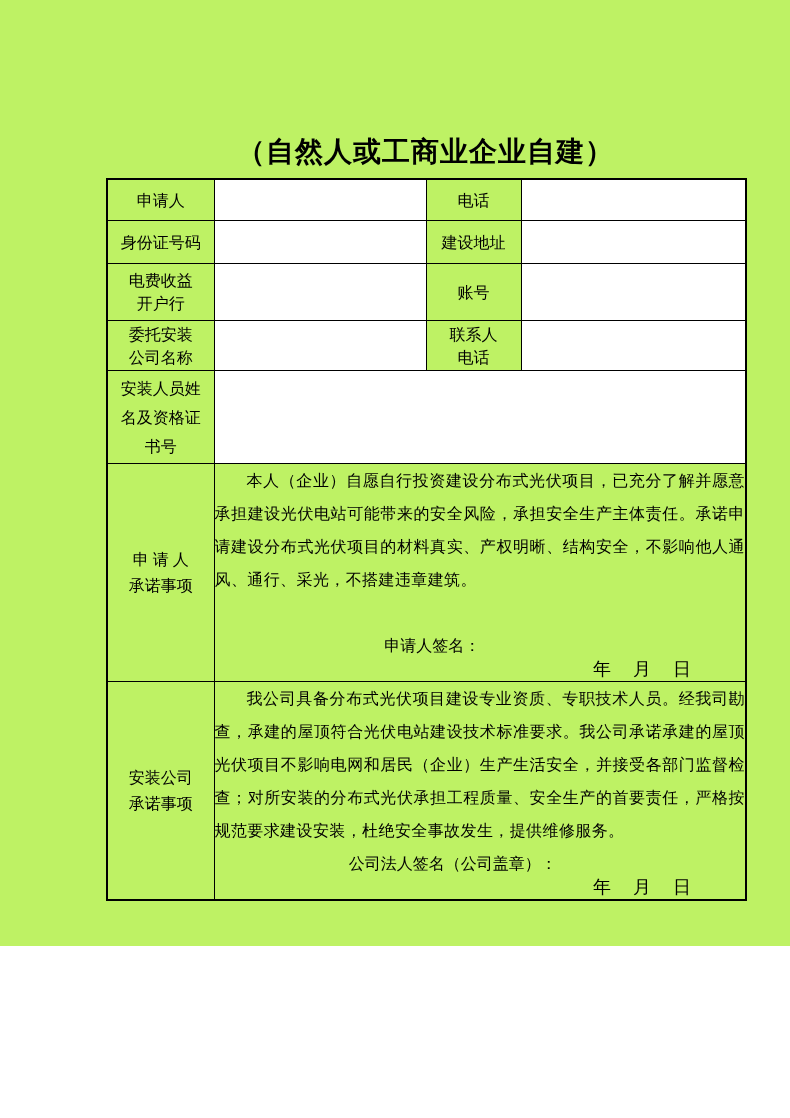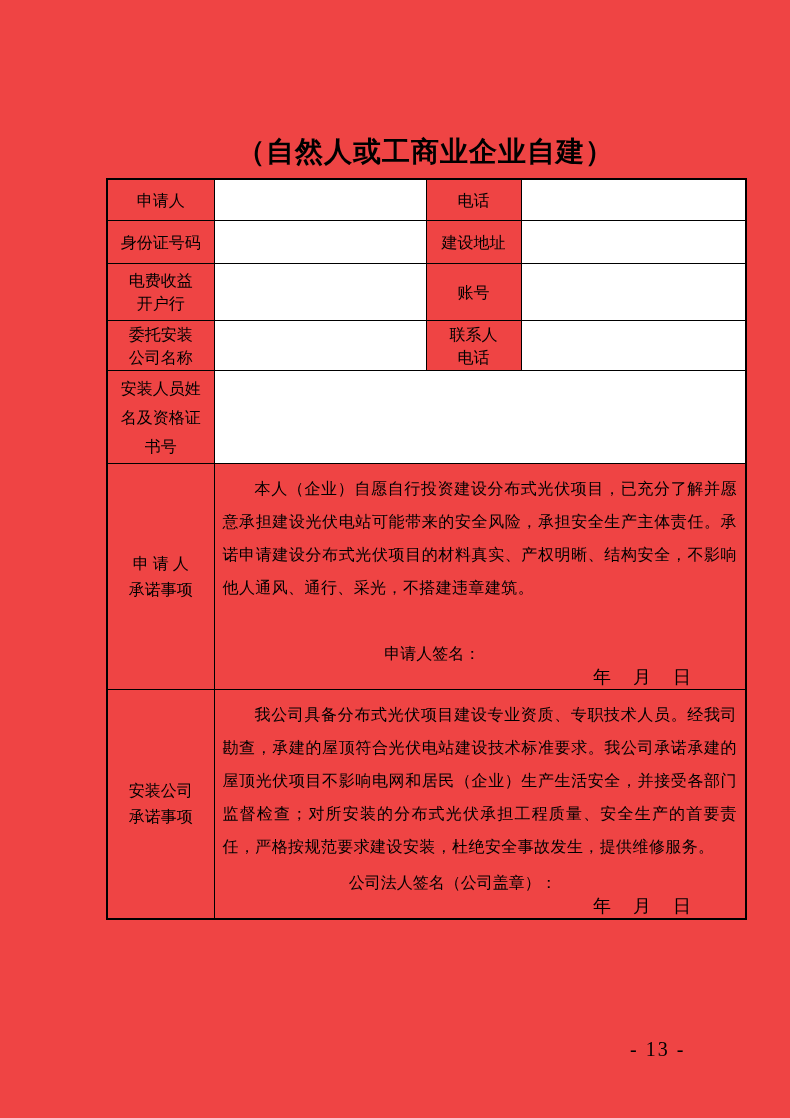--- a/index.html
+++ b/index.html
@@ -3,22 +3,22 @@
 <meta charset="utf-8">
 <style>
   html, body {
     margin: 0;
     padding: 0;
     background: #ffffff;
   }
   .page {
     position: relative;
     width: 790px;
-    height: 1118px;
-    background: #ef4444;
+    height: 946px;
+    background: #bef264;
     color: #000000;
     font-family: "Liberation Serif", "DejaVu Serif", serif;
     overflow: hidden;
   }
   .doc-title {
     position: absolute;
     left: 106px;
     top: 136px;
     width: 639px;
     text-align: center;
@@ -58,21 +58,21 @@
   tr.r4 td { height: 49px; }
   tr.r5 td { height: 38px; }
   tr.r6 td { height: 92px; }
   tr.r7 td { height: 186px; }
   tr.r8 td { height: 215px; }
   td.commit {
     vertical-align: top;
     padding: 5px 6px 0 6px;
   }
   .commit p.body {
-    margin: 8px;
+    margin: 0;
     text-indent: 2em;
     text-align: justify;
     line-height: 33px;
     font-size: 16px;
     letter-spacing: 0.4px;
   }
   .sig {
     font-size: 16px;
     line-height: 24px;
     margin-top: 5px;

